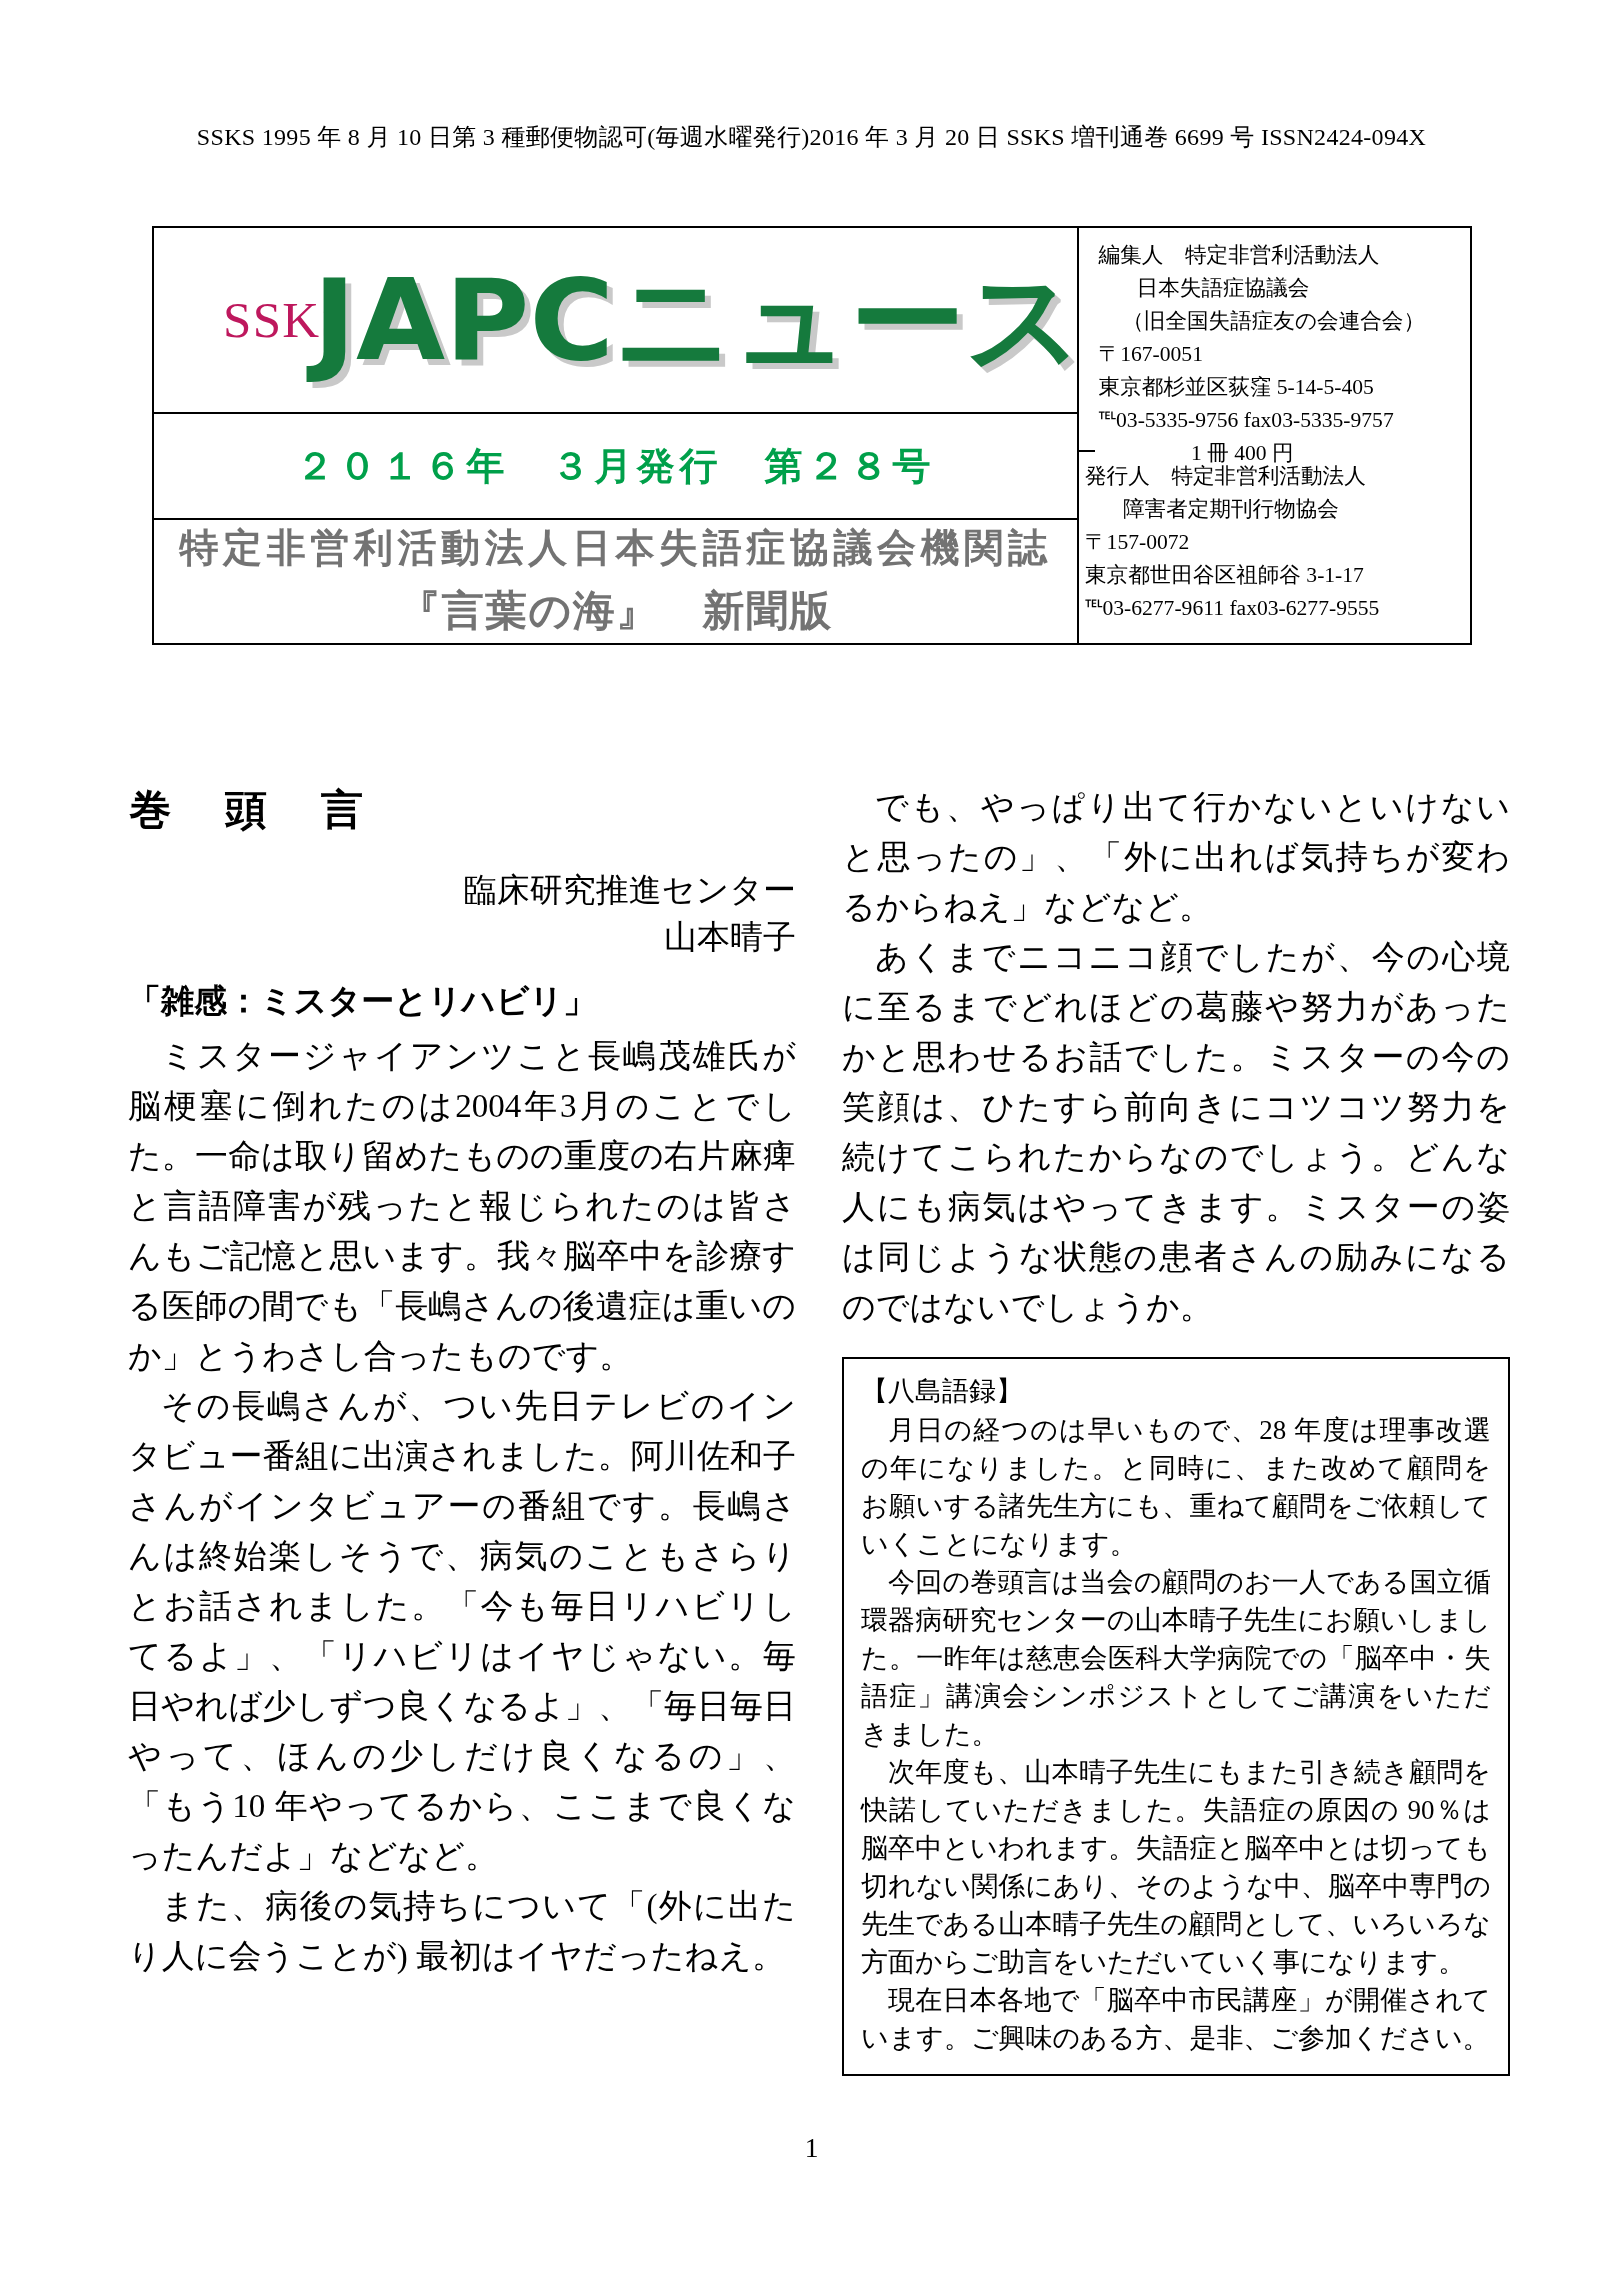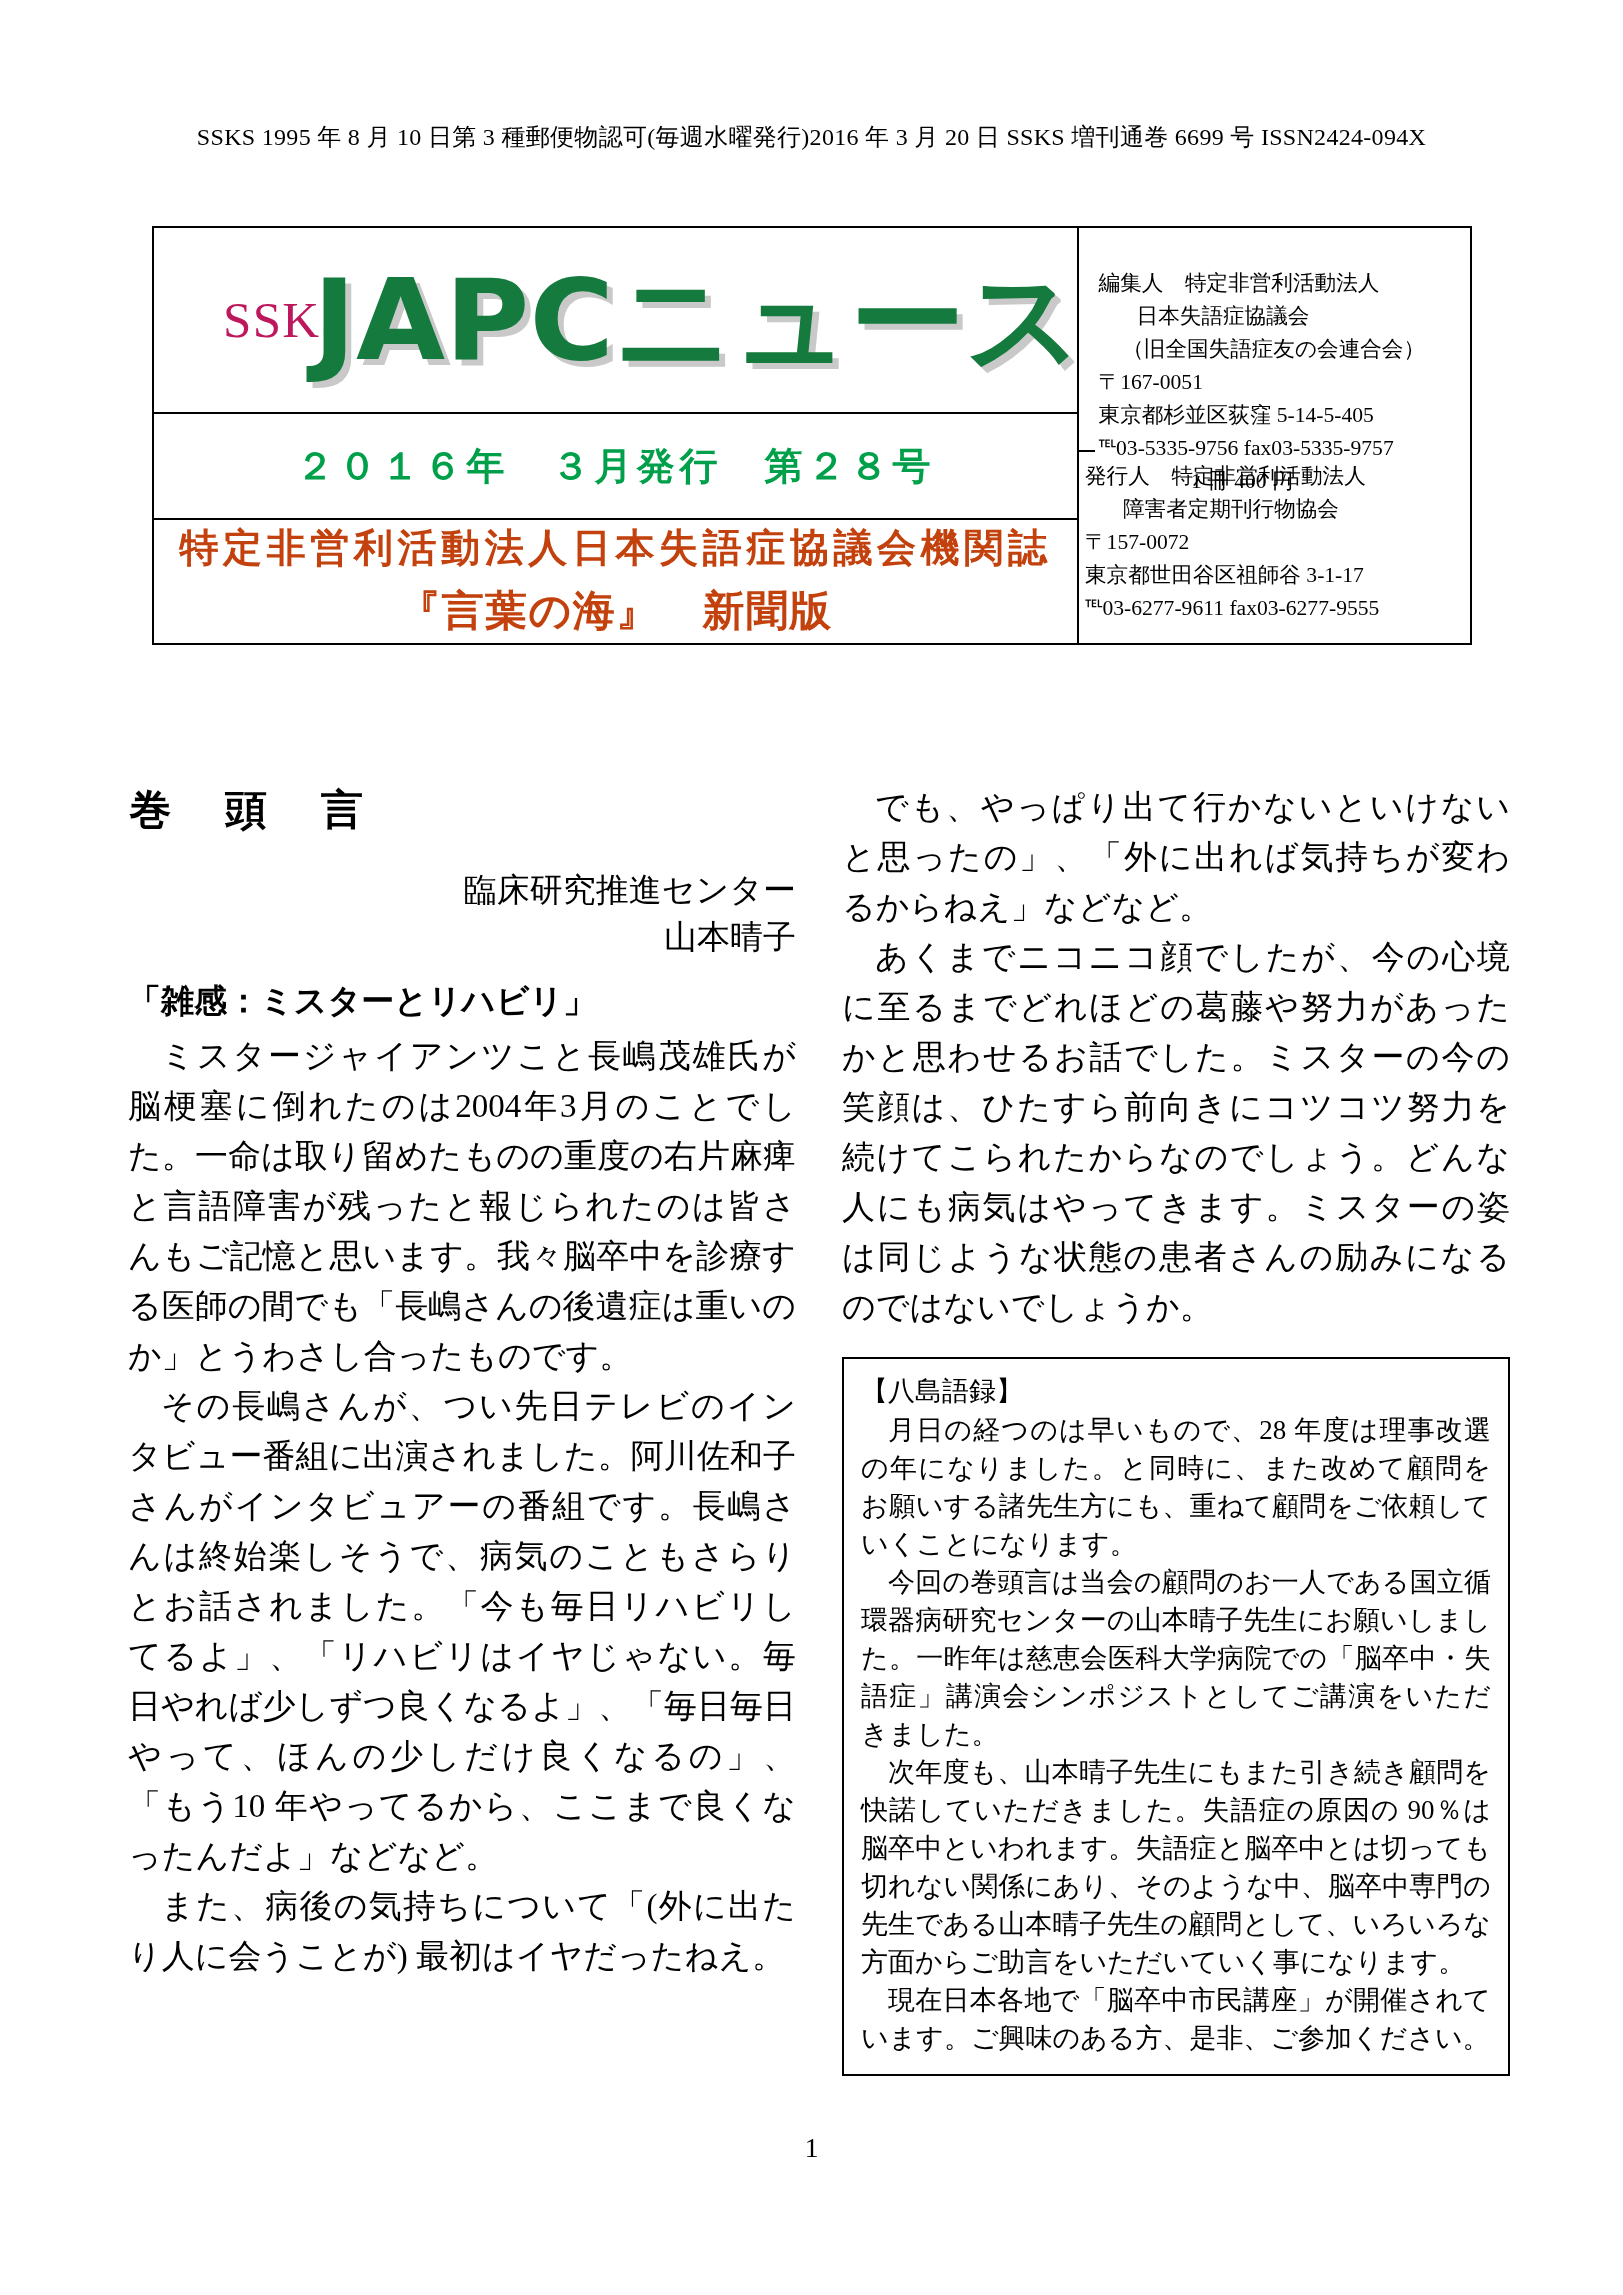--- a/index.html
+++ b/index.html
@@ -110,21 +110,21 @@
     flex: 1;
     display: flex;
     flex-direction: column;
     align-items: center;
     justify-content: center;
     padding-bottom: 3.9px;
   }
   .title-line {
     font-family: "DejaVu Sans", sans-serif;
     font-weight: bold;
-    color: #c2410c;
+    color: #737373;
     white-space: nowrap;
   }
   #title-line-1 {
     font-size: 39px;
     letter-spacing: 4.6px;
     margin-bottom: 7.9px;
   }
   #title-line-2 {
     font-size: 42px;
     letter-spacing: 1.3px;
@@ -133,21 +133,20 @@
   
   .info-block {
     font-size: 21.6px;
     line-height: 33px;
     white-space: nowrap;
   }
   #info-block-editor {
     position: absolute;
     left: 19.6px;
     top: 10.5px;
-    margin-top: 28px;
   }
   #info-block-publisher {
     position: absolute;
     left: 6px;
     top: 232px;
   }
   .info-line { display: block; }
   .info-indent-1 { padding-left: 38px; }
   .info-indent-2 { padding-left: 23.6px; }
   .info-center { text-align: center; padding-right: 39px; }

